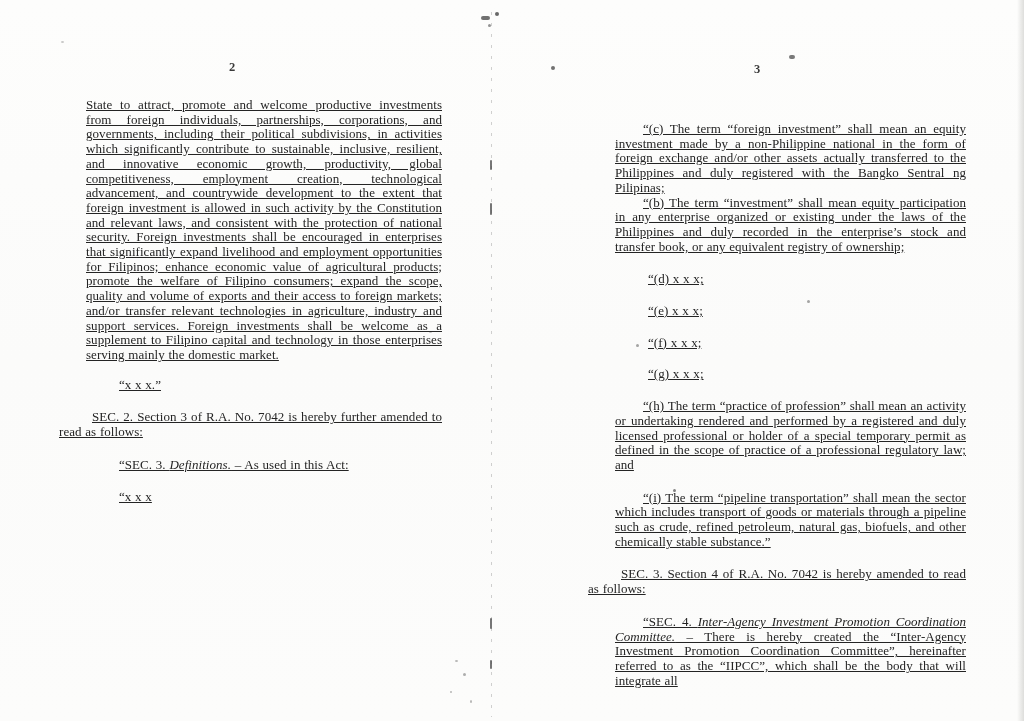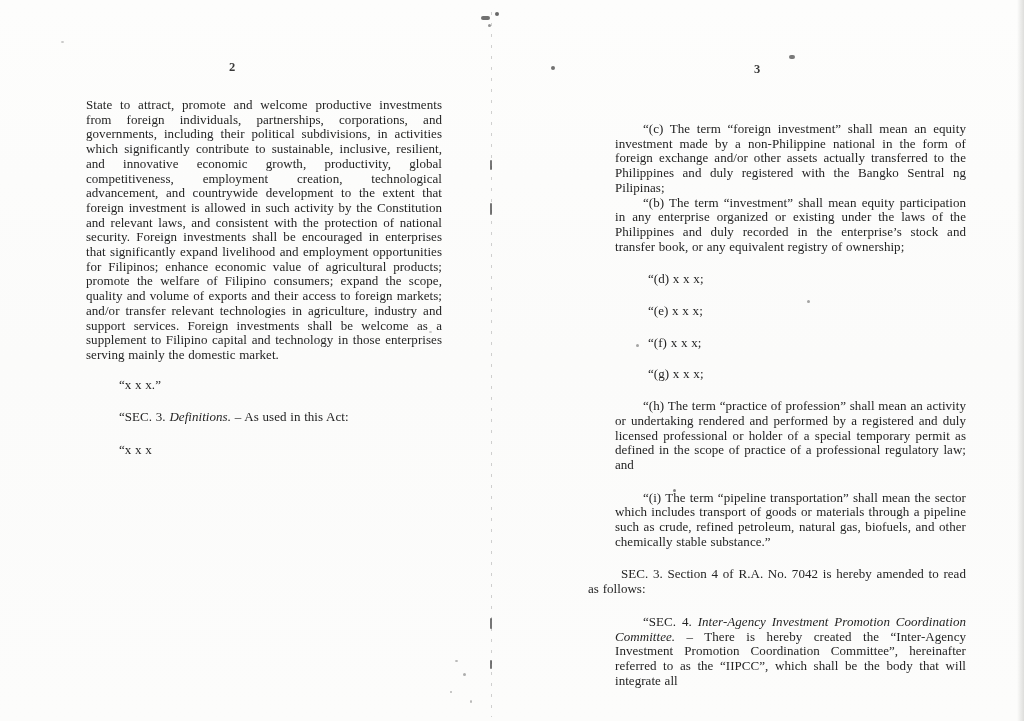--- a/index.html
+++ b/index.html
@@ -13,21 +13,21 @@
     color: #242424;
   }
   .pagenum {
     position: absolute;
     font-size: 12.5px;
     font-weight: bold;
     color: #3a3a3a;
   }
   .pagenum.pn-left { left: 229px; top: 60px; }
   .pagenum.pn-right { left: 754px; top: 62px; }
-  .page { position: absolute; }
+  .page { position: absolute; text-decoration: underline; }
   .page-left { left: 86px; top: 98px; width: 356px; }
   .page-right { left: 615px; top: 101px; width: 351px; }
   .page p {
     margin: 0;
     font-size: 13px;
     line-height: 14.7px;
     letter-spacing: 0.05px;
     word-spacing: 0.4px;
   }
   .just { text-align: justify; }
@@ -102,20 +102,21 @@
   <div class="speck" style="left:450px; top:691px; width:2px; height:2px; opacity:.4;"></div>
   <div class="speck" style="left:470px; top:700px; width:2px; height:3px; opacity:.4;"></div>
   <div class="speck" style="left:429px; top:331px; width:3px; height:2px; opacity:.3;"></div>
 
   <span class="pagenum pn-left">2</span>
   <span class="pagenum pn-right">3</span>
 
   <div class="page page-left">
     <p class="just">State to attract, promote and welcome productive investments from foreign individuals, partnerships, corporations, and governments, including their political subdivisions, in activities which significantly contribute to sustainable, inclusive, resilient, and innovative economic growth, productivity, global competitiveness, employment creation, technological advancement, and countrywide development to the extent that foreign investment is allowed in such activity by the Constitution and relevant laws, and consistent with the protection of national security. Foreign investments shall be encouraged in enterprises that significantly expand livelihood and employment opportunities for Filipinos; enhance economic value of agricultural products; promote the welfare of Filipino consumers; expand the scope, quality and volume of exports and their access to foreign markets; and/or transfer relevant technologies in agriculture, industry and support services. Foreign investments shall be welcome as a supplement to Filipino capital and technology in those enterprises serving mainly the domestic market.</p>
     <p class="xline mt-sm">“x x x.”</p>
+    <p class="sec mt-md">SEC. 2.  Section 3 of R.A. No. 7042 is hereby further amended to read as follows:</p>
     <p class="xline mt-md"><span>“SEC. 3.  </span><span class="it">Definitions.</span><span> – As used in this Act:</span></p>
     <p class="xline mt-md">“x x x</p>
   </div>
 
   <div class="page page-right">
     <p class="just ind mt-lg">“(c) The term “foreign investment” shall mean an equity investment made by a non-Philippine national in the form of foreign exchange and/or other assets actually transferred to the Philippines and duly registered with the Bangko Sentral ng Pilipinas;</p>
     <p class="just ind">“(b) The term “investment” shall mean equity participation in any enterprise organized or existing under the laws of the Philippines and duly recorded in the enterprise’s stock and transfer book, or any equivalent registry of ownership;</p>
     <p class="xline mt-md">“(d) x x x;</p>
     <p class="xline mt-item">“(e) x x x;</p>
     <p class="xline mt-item">“(f) x x x;</p>

